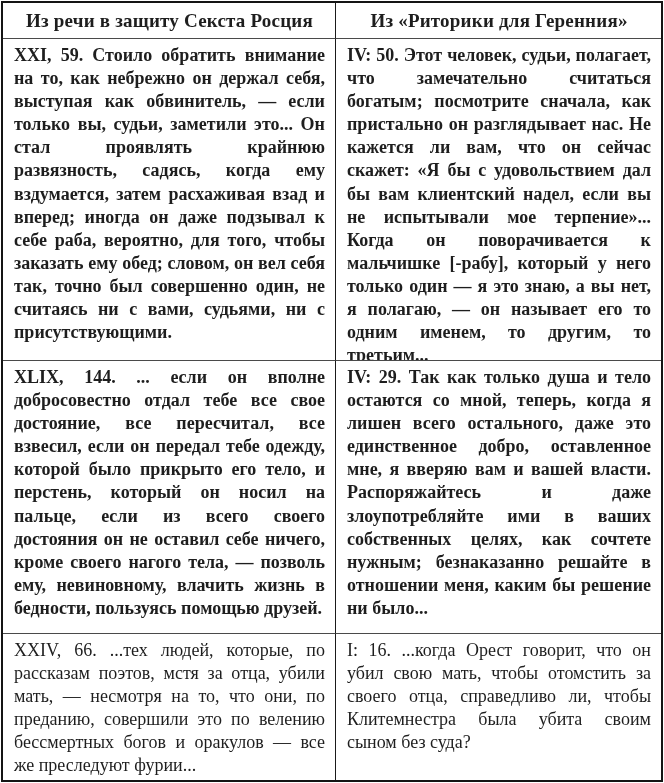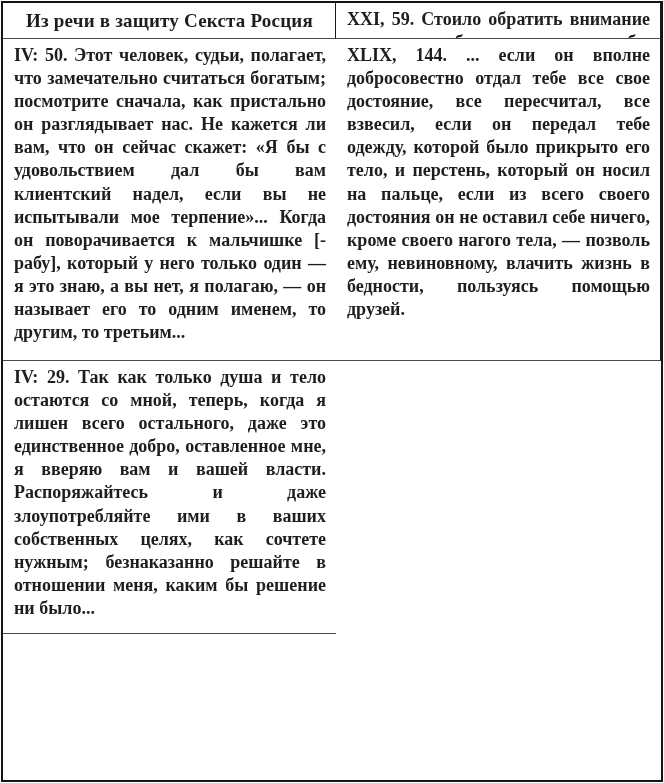--- a/index.html
+++ b/index.html
@@ -50,21 +50,24 @@
     letter-spacing: 0.2px;
     hyphens: none;
   }
 </style>
 </head>
 <body>
 
 <div class="comparison-table">
 
   <div class="cell header-cell col-left row-sep">Из речи в защиту Секста Росция</div>
+  <div class="cell header-cell row-sep">Из «Риторики для Геренния»</div>
 
   <div class="cell col-left row-sep">XXI, 59. Стоило обратить внимание на то, как небрежно он держал себя, выступая как обвинитель, — если только вы, судьи, заметили это... Он стал проявлять крайнюю развязность, садясь, когда ему вздумается, затем расхаживая взад и вперед; иногда он даже подзывал к себе раба, вероятно, для того, чтобы заказать ему обед; словом, он вел себя так, точно был совершенно один, не считаясь ни с вами, судьями, ни с присутствующими.</div>
   <div class="cell row-sep">IV: 50. Этот человек, судьи, полагает, что замечательно считаться богатым; посмотрите сначала, как пристально он разглядывает нас. Не кажется ли вам, что он сейчас скажет: «Я бы с удовольствием дал бы вам клиентский надел, если вы не испытывали мое терпение»... Когда он поворачивается к мальчишке [-рабу], который у него только один — я это знаю, а вы нет, я полагаю, — он называет его то одним именем, то другим, то третьим...</div>
 
   <div class="cell col-left row-sep">XLIX, 144. ... если он вполне добросовестно отдал тебе все свое достояние, все пересчитал, все взвесил, если он передал тебе одежду, которой было прикрыто его тело, и перстень, который он носил на пальце, если из всего своего достояния он не оставил себе ничего, кроме своего нагого тела, — позволь ему, невиновному, влачить жизнь в бедности, пользуясь помощью друзей.</div>
   <div class="cell row-sep">IV: 29. Так как только душа и тело остаются со мной, теперь, когда я лишен всего остального, даже это единственное добро, оставленное мне, я вверяю вам и вашей власти. Распоряжайтесь и даже злоупотребляйте ими в ваших собственных целях, как сочтете нужным; безнаказанно решайте в отношении меня, каким бы решение ни было...</div>
 
+  <div class="cell col-left">XXIV, 66. ...тех людей, которые, по рассказам поэтов, мстя за отца, убили мать, — несмотря на то, что они, по преданию, совершили это по велению бессмертных богов и оракулов — все же преследуют фурии...</div>
+  <div class="cell">I: 16. ...когда Орест говорит, что он убил свою мать, чтобы отомстить за своего отца, справедливо ли, чтобы Клитемнестра была убита своим сыном без суда?</div>
 
 </div>
 
 </body></html>

